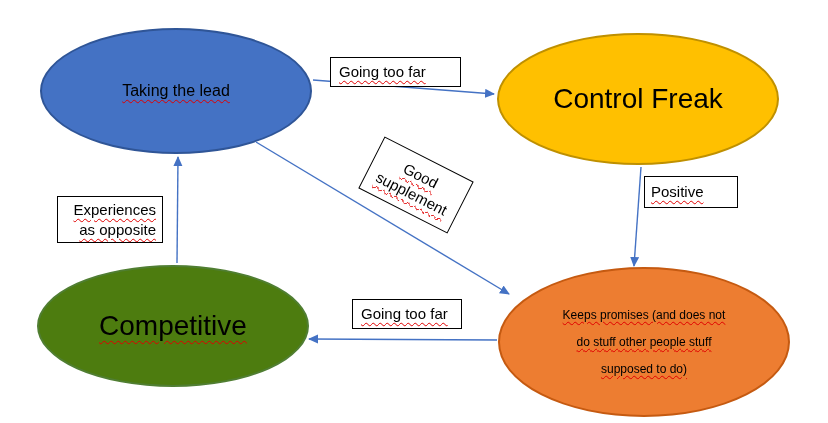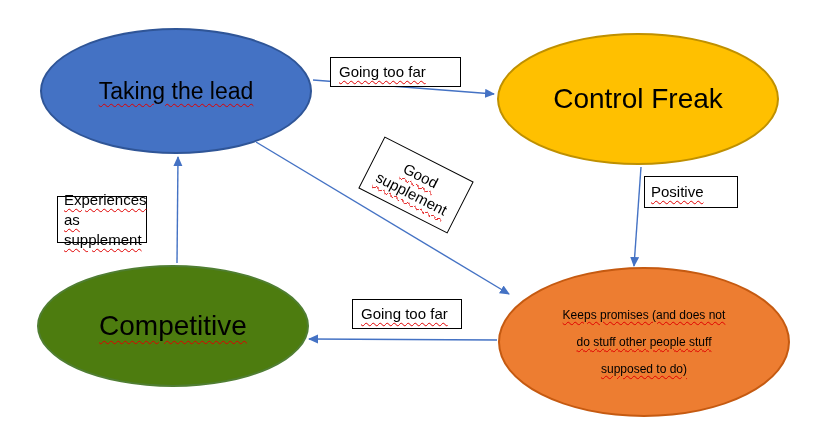--- a/index.html
+++ b/index.html
@@ -5,40 +5,40 @@
   * { margin:0; padding:0; box-sizing:border-box; }
   html,body { background:#ffffff; font-family:"Liberation Sans", sans-serif; }
   .canvas { position:relative; width:828px; height:423px; background:#ffffff; overflow:hidden; }
 
   
   .node {
     position:absolute; border-radius:50%; border:2px solid #000;
     display:flex; align-items:center; justify-content:center;
     text-align:center; color:#000;
   }
-  .node-taking      { left:40px;  top:28px;  width:272px; height:126px; font-size:23px; }
+  .node-taking      { left:40px;  top:28px;  width:272px; height:126px; font-size:16px; }
   .node-control     { left:497px; top:33px;  width:282px; height:132px; font-size:28px; }
   .node-competitive { left:37px;  top:265px; width:272px; height:122px; font-size:28px; }
   .node-keeps       { left:498px; top:267px; width:292px; height:150px; font-size:12px;
                       line-height:27px; flex-direction:column; }
 
   
   .connectors { position:absolute; left:0; top:0; width:828px; height:423px; }
   .connector  { stroke-width:1.4; }
 
   
   .edge-label {
     position:absolute; background:#ffffff; border:1px solid #000000;
     font-size:15px; line-height:20px; color:#000;
     display:flex; flex-direction:column; justify-content:center; padding:0 8px;
   }
   .el-top    { left:330px; top:57px;  width:131px; height:30px; }
   .el-right  { left:644px; top:176px; width:94px;  height:32px; padding:0 6px; }
   .el-bottom { left:352px; top:299px; width:110px; height:30px; }
-  .el-left   { left:57px;  top:196px; width:90px; height:47px; padding:4px 6px; }
+  .el-left   { left:57px;  top:196px; width:106px; height:47px; padding:4px 6px;align-items:flex-end; }
   .el-diag   { left:366px; top:156px; width:100px; height:58px; transform:rotate(27deg);
                align-items:center; text-align:center; }
 
   .line { display:block; }
 
   
   .wavy {
     text-decoration-line:underline;
     text-decoration-style:wavy;
     text-decoration-color:#E00000;
@@ -89,21 +89,21 @@
   <div class="edge-label el-right">
     <span class="wavy line">Positive</span>
   </div>
 
   <div class="edge-label el-bottom">
     <span class="wavy">Going too far</span>
   </div>
 
   <div class="edge-label el-left">
     <span class="wavy line">Experiences</span>
-    <span class="wavy line">as supplement</span>
+    <span class="wavy line">as opposite</span>
   </div>
 
   <div class="edge-label el-diag">
     <span class="wavy line">Good</span>
     <span class="wavy line">supplement</span>
   </div>
 
 </div>
 
 </body></html>

